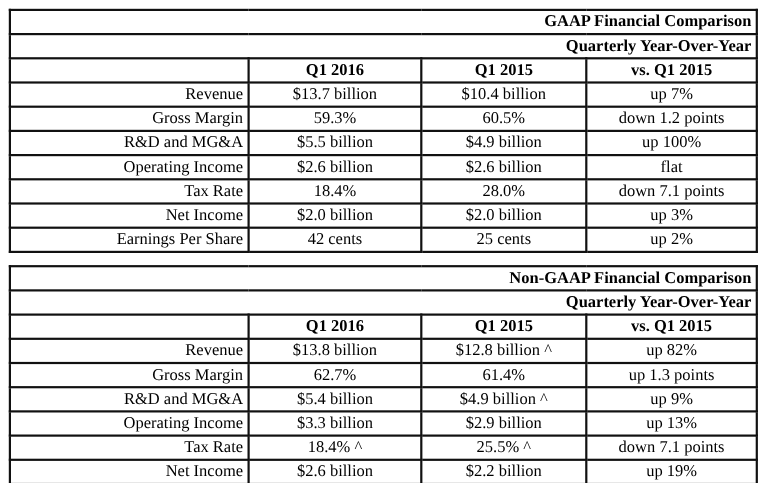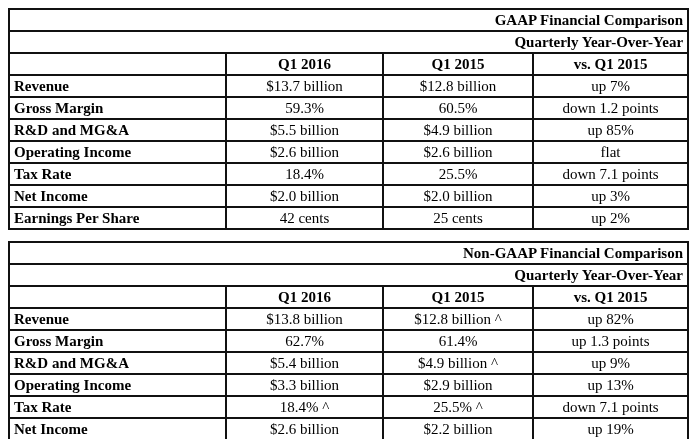--- a/index.html
+++ b/index.html
@@ -42,22 +42,22 @@
   .subtitle-cell {
     text-align: right;
     font-weight: bold;
   }
   .col-header {
     text-align: center;
     font-weight: bold;
     margin-left: 20px;
   }
   .label-cell {
-    text-align: left;
-    font-weight: bold;
+    text-align: right;
+    font-weight: normal;
   }
   .value-cell {
     text-align: center;
     font-weight: normal;
     margin-left: 44px;
   }
 </style>
 </head>
 <body>
 
@@ -79,45 +79,45 @@
       <th class="col-header"></th>
       <th class="col-header">Q1 2016</th>
       <th class="col-header">Q1 2015</th>
       <th class="col-header">vs. Q1 2015</th>
     </tr>
   </tbody>
   <tbody>
       <tr>
         <td class="label-cell">Revenue</td>
         <td class="value-cell">$13.7 billion</td>
-        <td class="value-cell">$12.8 billion</td>
+        <td class="value-cell">$10.4 billion</td>
         <td class="value-cell">up 7%</td>
       </tr>
       <tr>
         <td class="label-cell">Gross Margin</td>
         <td class="value-cell">59.3%</td>
         <td class="value-cell">60.5%</td>
         <td class="value-cell">down 1.2 points</td>
       </tr>
       <tr>
         <td class="label-cell">R&amp;D and MG&amp;A</td>
         <td class="value-cell">$5.5 billion</td>
         <td class="value-cell">$4.9 billion</td>
-        <td class="value-cell">up 85%</td>
+        <td class="value-cell">up 100%</td>
       </tr>
       <tr>
         <td class="label-cell">Operating Income</td>
         <td class="value-cell">$2.6 billion</td>
         <td class="value-cell">$2.6 billion</td>
         <td class="value-cell">flat</td>
       </tr>
       <tr>
         <td class="label-cell">Tax Rate</td>
         <td class="value-cell">18.4%</td>
-        <td class="value-cell">25.5%</td>
+        <td class="value-cell">28.0%</td>
         <td class="value-cell">down 7.1 points</td>
       </tr>
       <tr>
         <td class="label-cell">Net Income</td>
         <td class="value-cell">$2.0 billion</td>
         <td class="value-cell">$2.0 billion</td>
         <td class="value-cell">up 3%</td>
       </tr>
       <tr>
         <td class="label-cell">Earnings Per Share</td>

